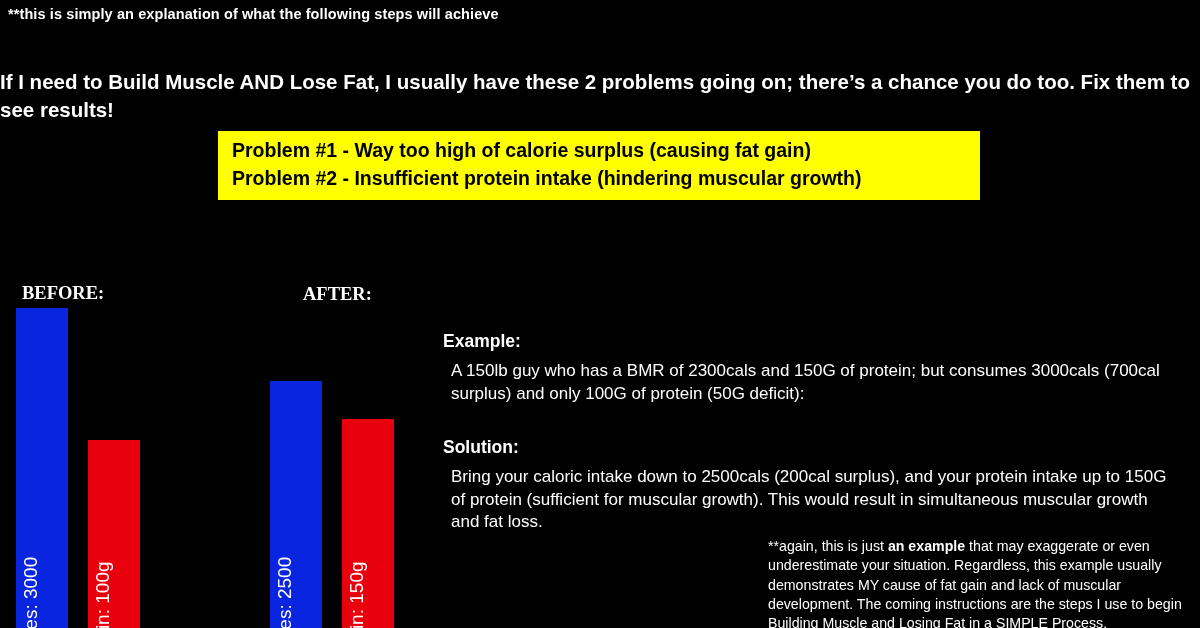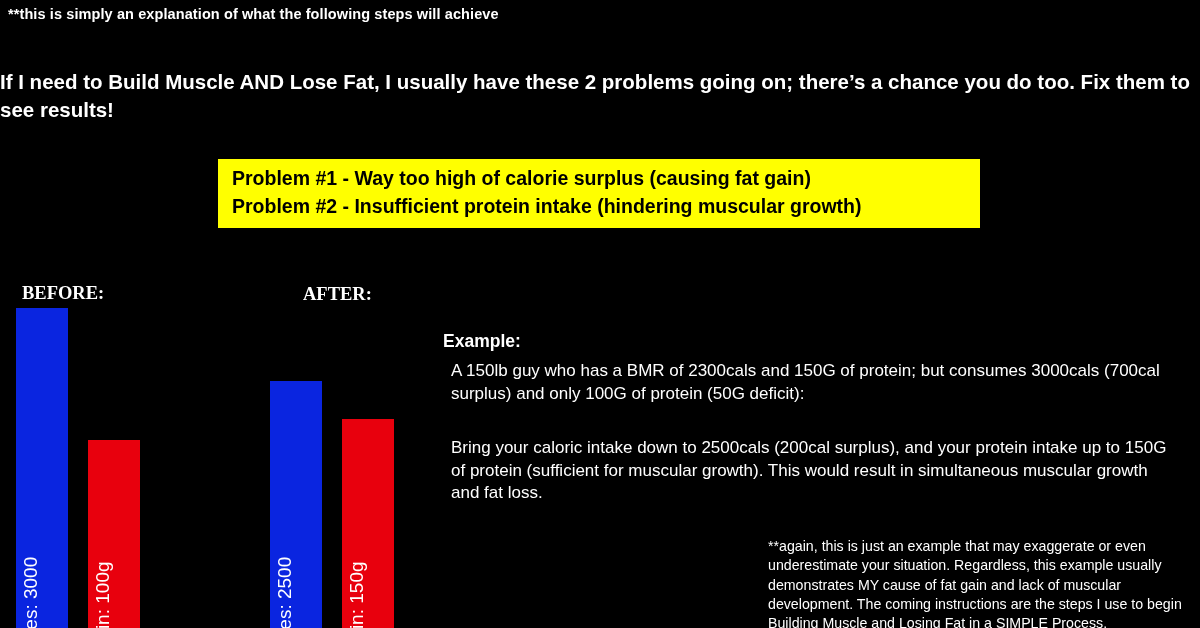--- a/index.html
+++ b/index.html
@@ -39,21 +39,20 @@
   }
 
   .problems-box {
     position: absolute;
     left: 218px;
     top: 131px;
     width: 762px;
     background: #ffff00;
     padding: 6px 10px 8px 14px;
     box-sizing: border-box;
-    margin-top: 28px;
   }
   .problems-box div {
     color: #000000;
     font-size: 19.5px;
     font-weight: bold;
     line-height: 1.42;
     white-space: nowrap;
   }
 
   
@@ -120,21 +119,21 @@
 
   .footnote {
     position: absolute;
     left: 768px;
     top: 537px;
     width: 425px;
     font-size: 14.2px;
     line-height: 1.36;
     color: #ffffff;
   }
-  .footnote b { font-weight: normal; }
+  .footnote b { font-weight: bold; }
 </style>
 </head>
 <body>
 
 <div class="top-note">**this is simply an explanation of what the following steps will achieve</div>
 
 <div class="headline">If I need to Build Muscle AND Lose Fat, I usually have these 2 problems going on; there’s a chance you do too. Fix them to see results!</div>
 
 <div class="problems-box">
   <div>Problem #1 - Way too high of calorie surplus (causing fat gain)</div>
@@ -169,16 +168,17 @@
       <div class="vlabel">Protein: 150g</div>
     </div>
   </div>
 
 </div>
 
 <div class="rightcol">
   <p class="rc-head">Example:</p>
   <p class="rc-body">A 150lb guy who has a BMR of 2300cals and 150G of protein; but consumes 3000cals (700cal surplus) and only 100G of protein (50G deficit):</p>
   <div class="rc-gap"></div>
+  <p class="rc-head">Solution:</p>
   <p class="rc-body">Bring your caloric intake down to 2500cals (200cal surplus), and your protein intake up to 150G of protein (sufficient for muscular growth). This would result in simultaneous muscular growth and fat loss.</p>
 </div>
 
 <div class="footnote"><span>**again, this is just </span><b>an example</b><span> that may exaggerate or even underestimate your situation. Regardless, this example usually demonstrates MY cause of fat gain and lack of muscular development. The coming instructions are the steps I use to begin Building Muscle and Losing Fat in a SIMPLE Process.</span></div>
 
 </body></html>

